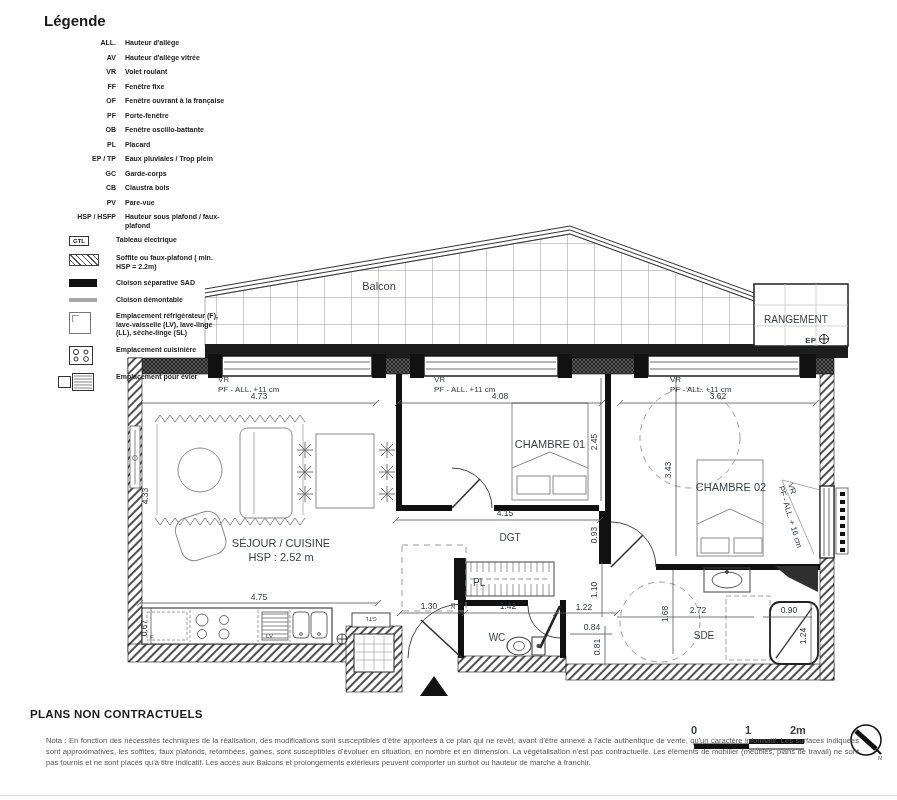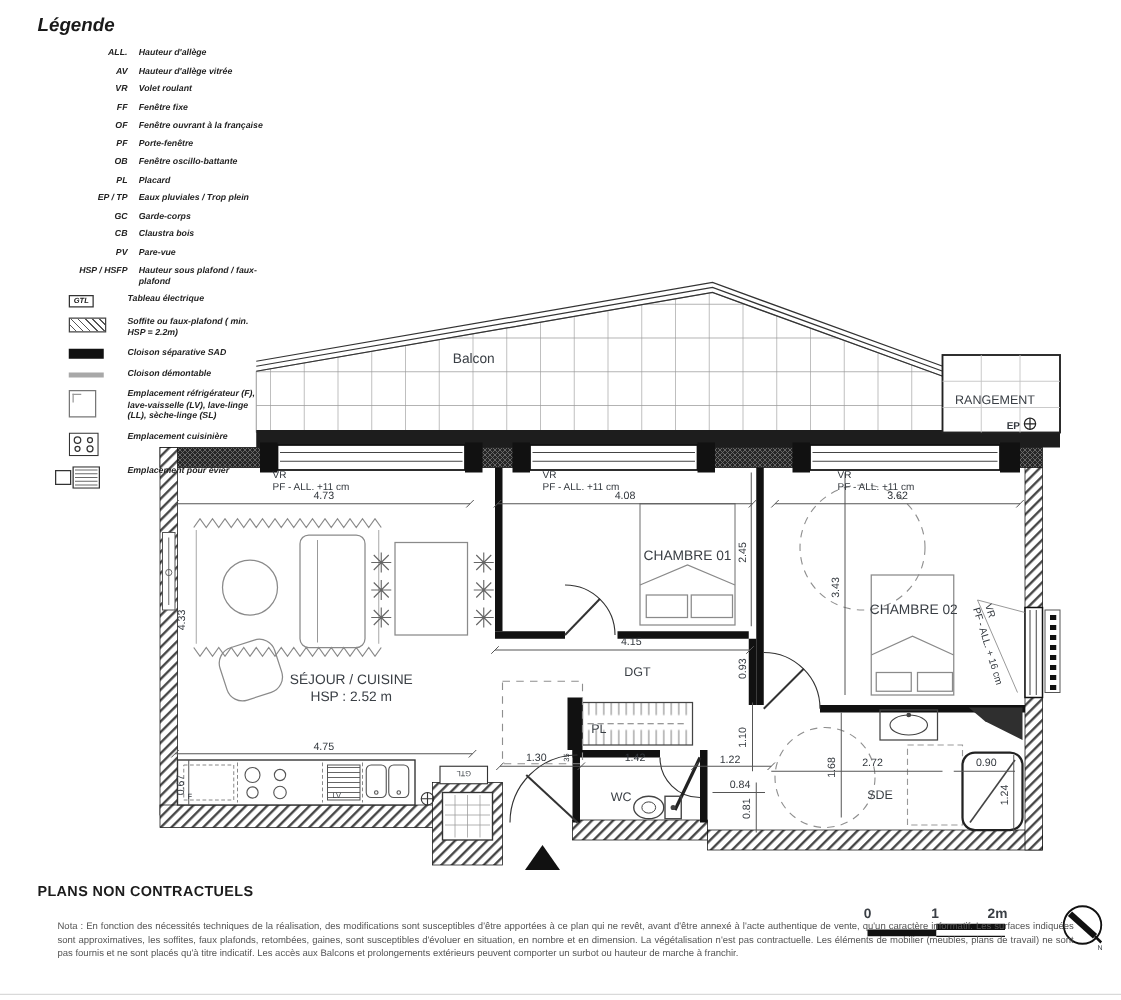--- a/index.html
+++ b/index.html
@@ -1,19 +1,19 @@
 <!DOCTYPE html>
 <html><head>
 <meta charset="utf-8">
 <style>
   html,body{margin:0;padding:0;background:#fff;}
   #page{position:relative;width:897px;height:800px;background:#fff;overflow:hidden;
         font-family:"Liberation Sans",sans-serif;color:#222;}
   
-  #legend{position:absolute;left:30px;top:12px;width:215px;font-style:italic;}
+  #legend{position:absolute;left:44px;top:12px;width:215px;}
   #legend h1{font-size:15px;font-weight:bold;margin:0 0 10px 0;color:#1a1a1a;}
   .lrow{display:flex;align-items:flex-start;margin-bottom:6px;}
   .labbr{width:72px;text-align:right;font-size:7px;font-weight:bold;flex:none;padding-right:9px;color:#222;}
   .llab{font-size:7px;font-weight:bold;color:#222;line-height:8.5px;}
   .srow{display:flex;align-items:flex-start;margin-bottom:8px;}
   .swcol{width:72px;flex:none;display:flex;justify-content:flex-start;padding-left:25px;box-sizing:border-box;padding-right:9px;}
   .sw-gtl{border:1px solid #333;font-size:6px;font-weight:bold;padding:0 3px;line-height:8px;color:#222;}
   .sw-soffit{width:28px;height:10px;border:1px solid #444;
      background:repeating-linear-gradient(45deg,#fff 0 3px,#555 3px 4px);}
   .sw-sad{width:28px;height:8px;background:#111;}

